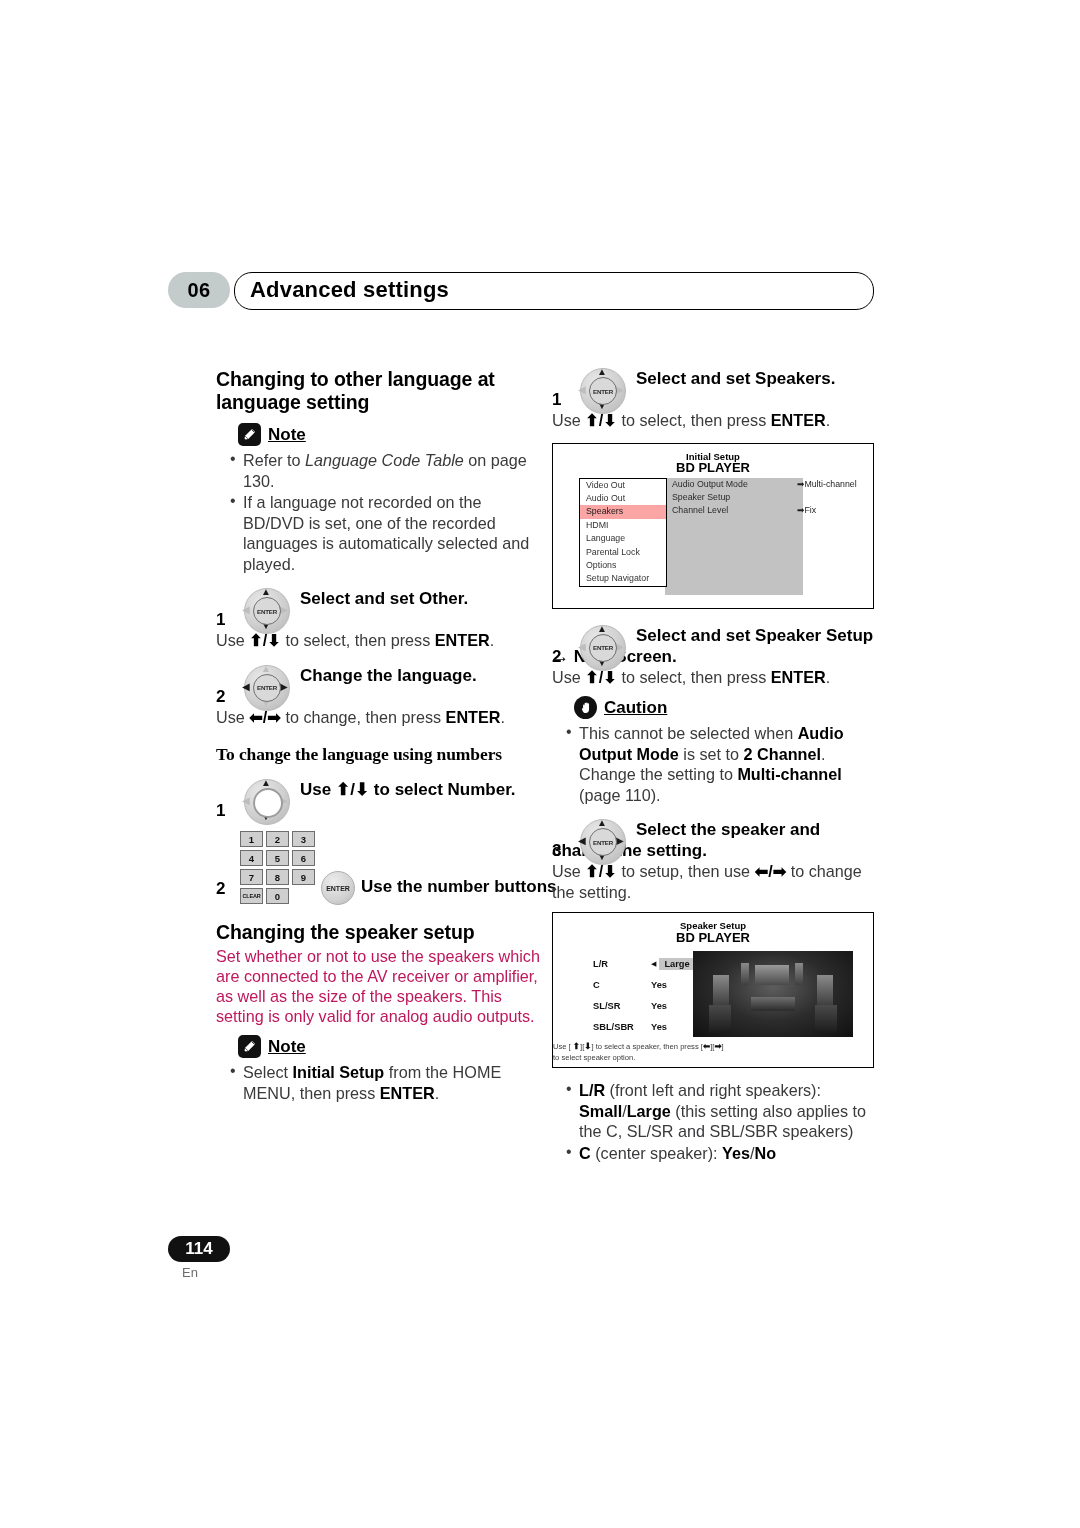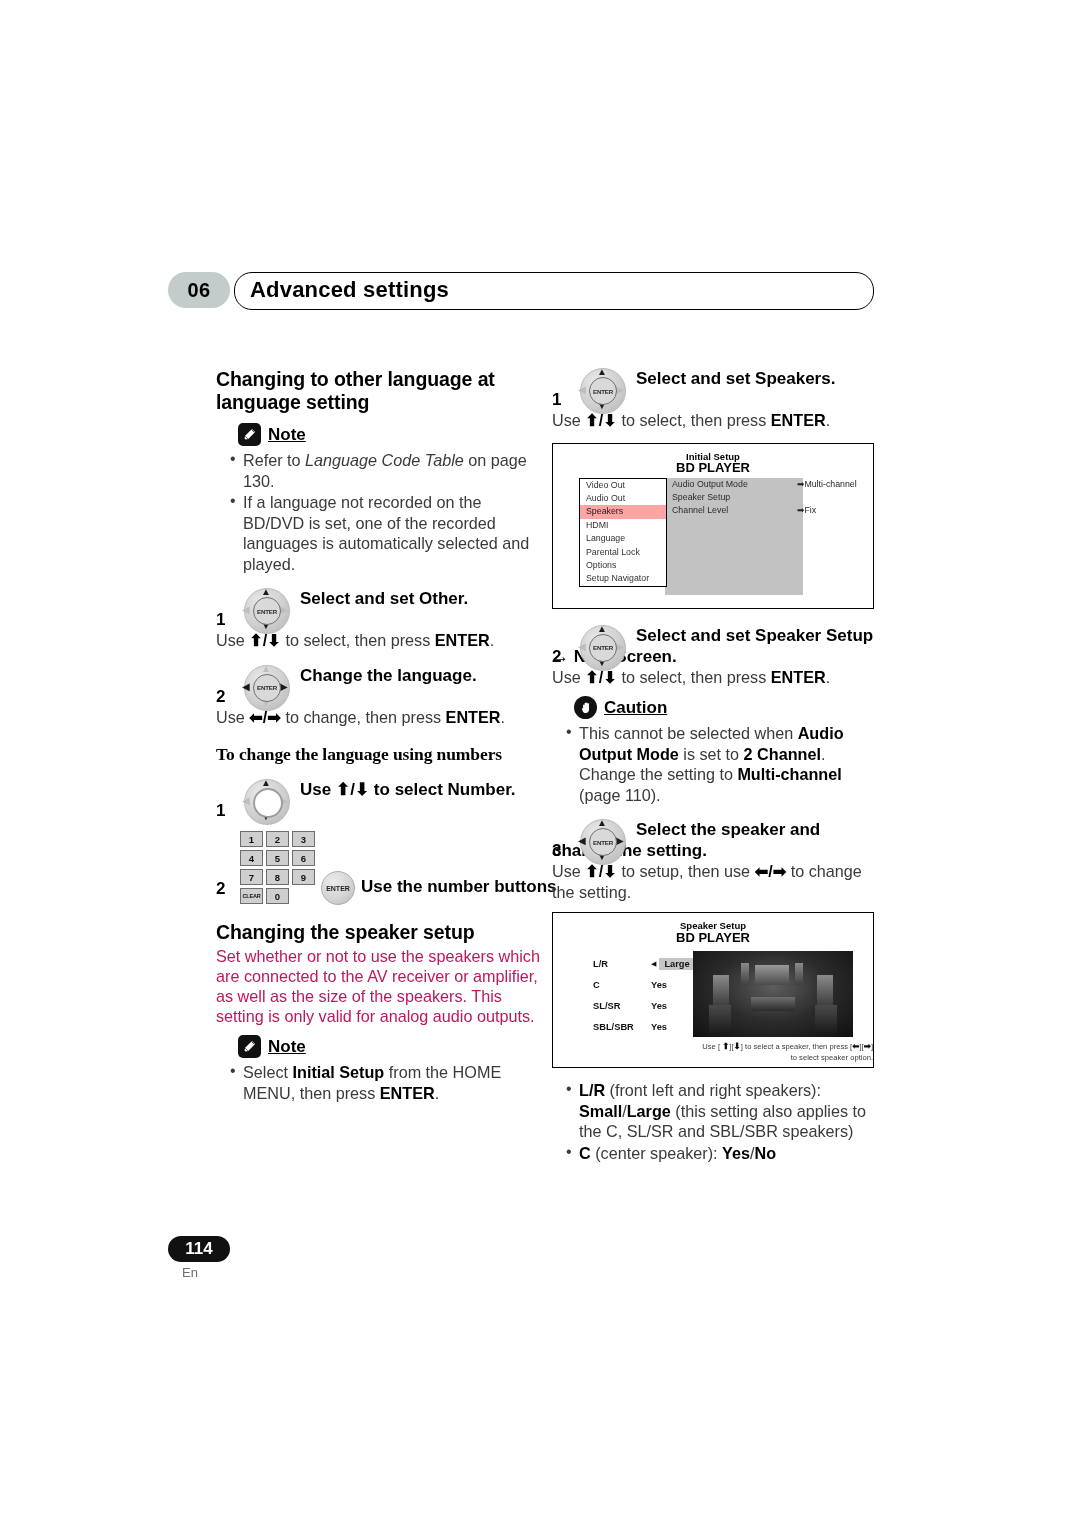--- a/index.html
+++ b/index.html
@@ -164,21 +164,21 @@
   .sp-rows .valbox .hl{background:#c6c6c6;padding:1px 5px;font-size:9.3px;font-weight:bold;color:#111;}
   .sp-rows .valbox .ar{font-size:7px;color:#111;}
   .sp-pic{
     position:absolute;left:140px;top:4px;width:160px;height:86px;
     background:radial-gradient(ellipse at 50% 42%, #5d5d5d 0%, #2c2c2c 48%, #101010 100%);
     overflow:hidden;
   }
   .sp-pic .spk{position:absolute;background:linear-gradient(180deg,#8a8a8a,#3f3f3f);}
   .sp-pic .tv{position:absolute;background:linear-gradient(180deg,#9a9a9a,#4a4a4a);}
   .sp-help{
-    position:absolute;left:0;right:0;top:94px;text-align:right;
+    position:absolute;left:0;right:0;top:94px;text-align:left;
     font-size:7.6px;line-height:10.5px;color:#3a3a3a;
   }
   .sp-help b{font-size:8.6px;color:#111;}
 
   
   .folio{position:absolute;left:168px;top:1236px;}
   .folio .pill{
     width:62px;height:26px;background:#111;border-radius:13px;
     display:flex;align-items:center;justify-content:center;
     font-weight:bold;font-size:17px;color:#fff;

